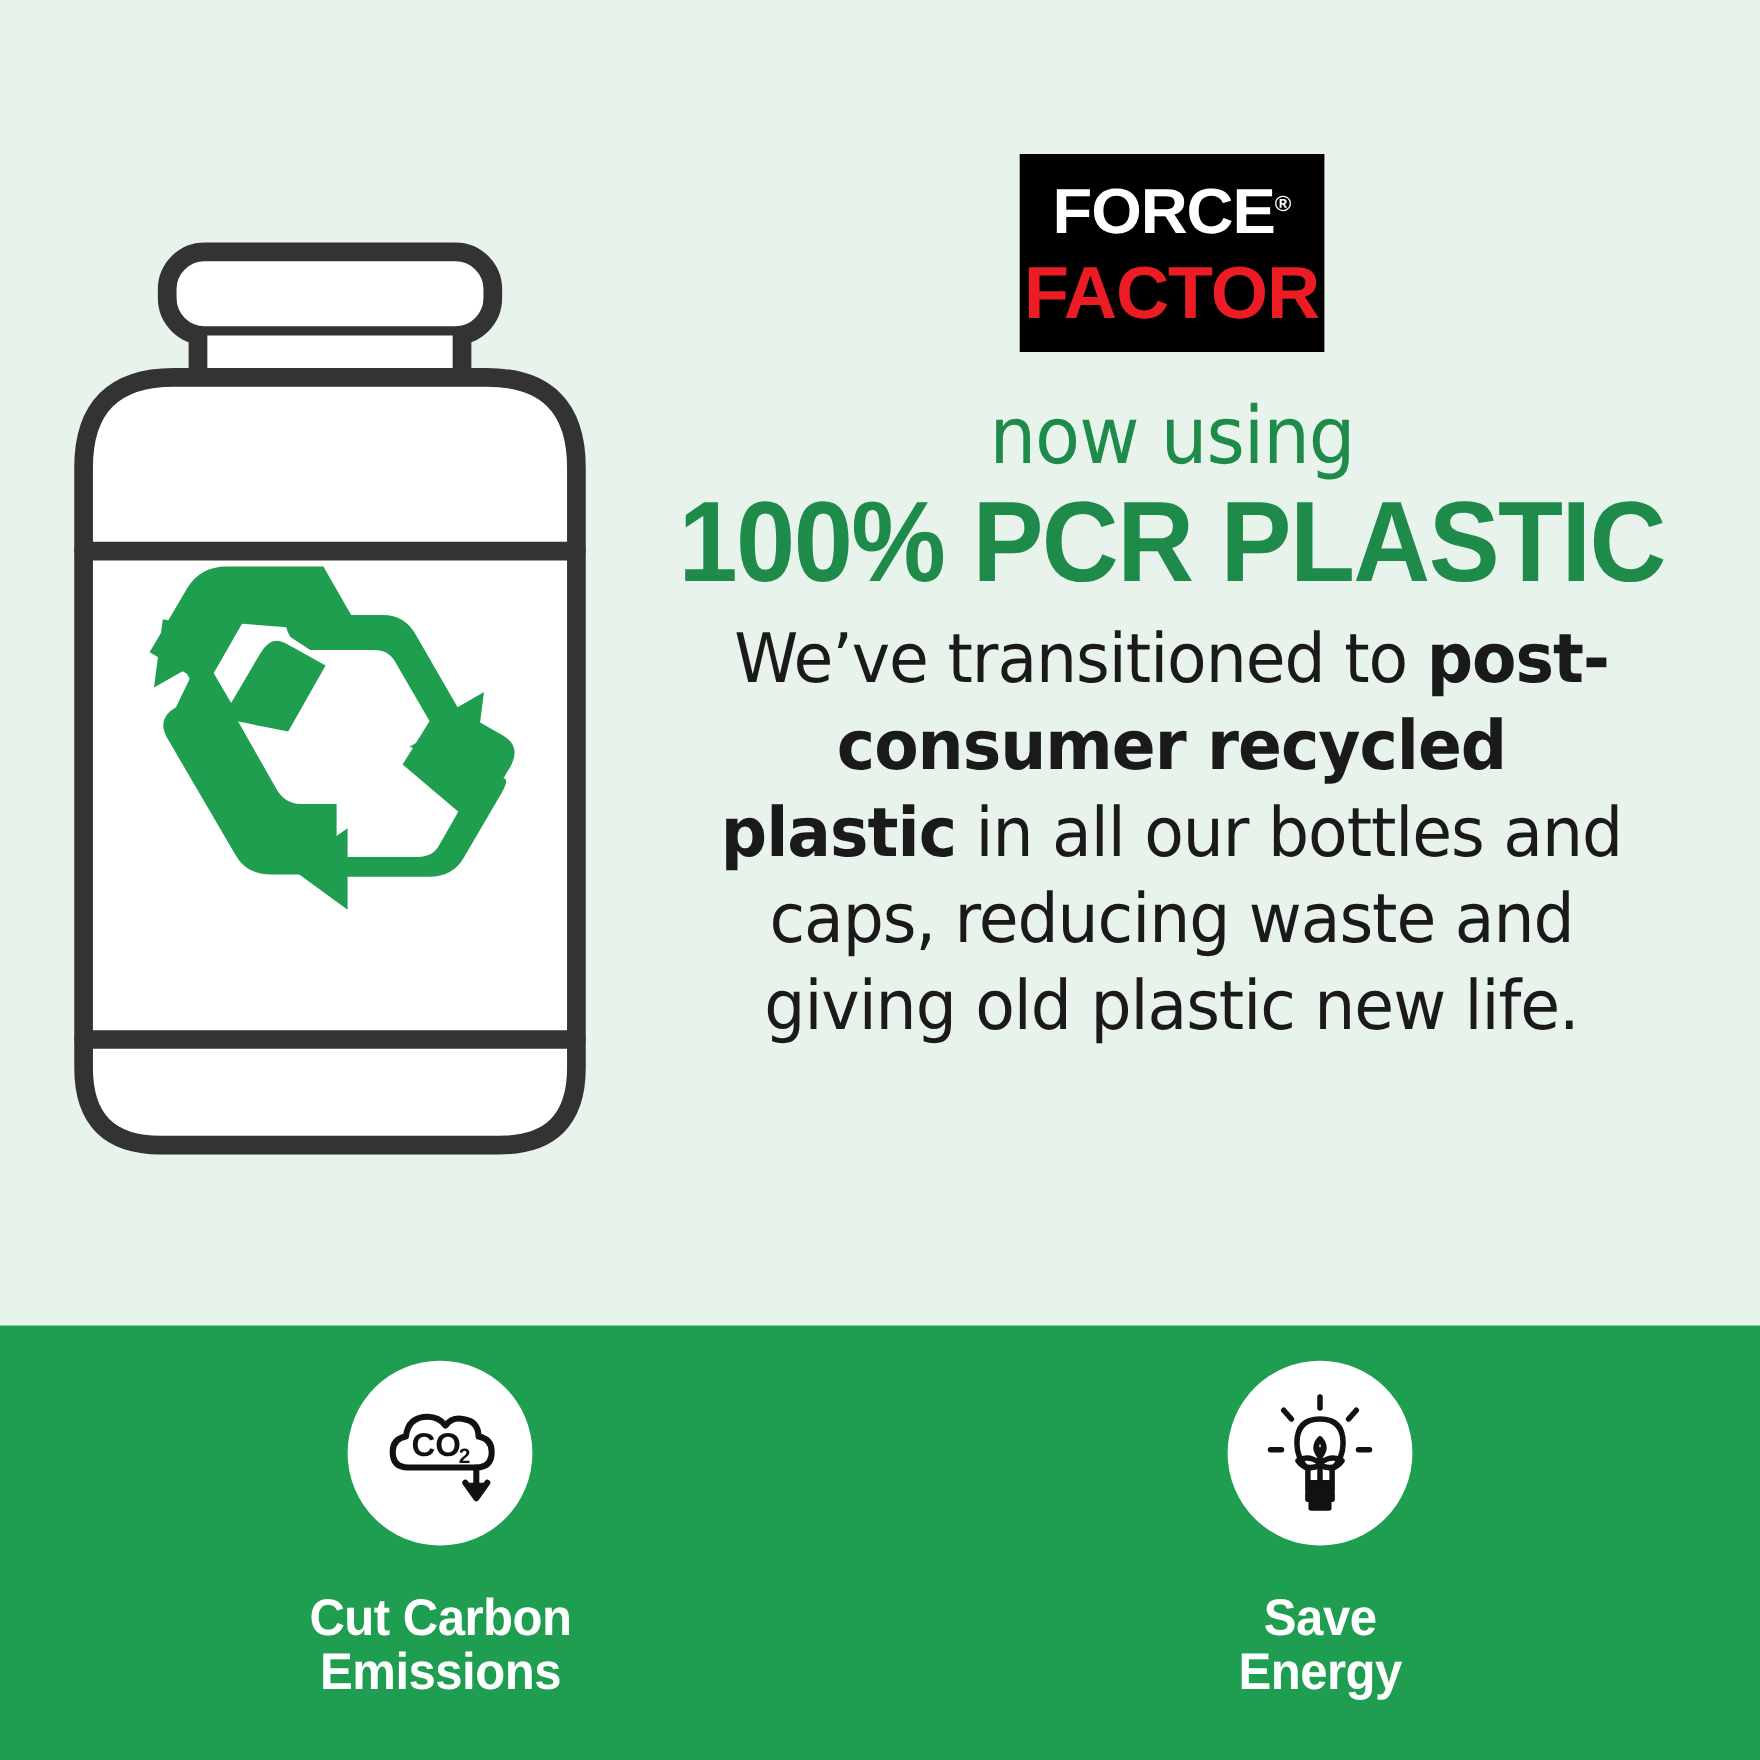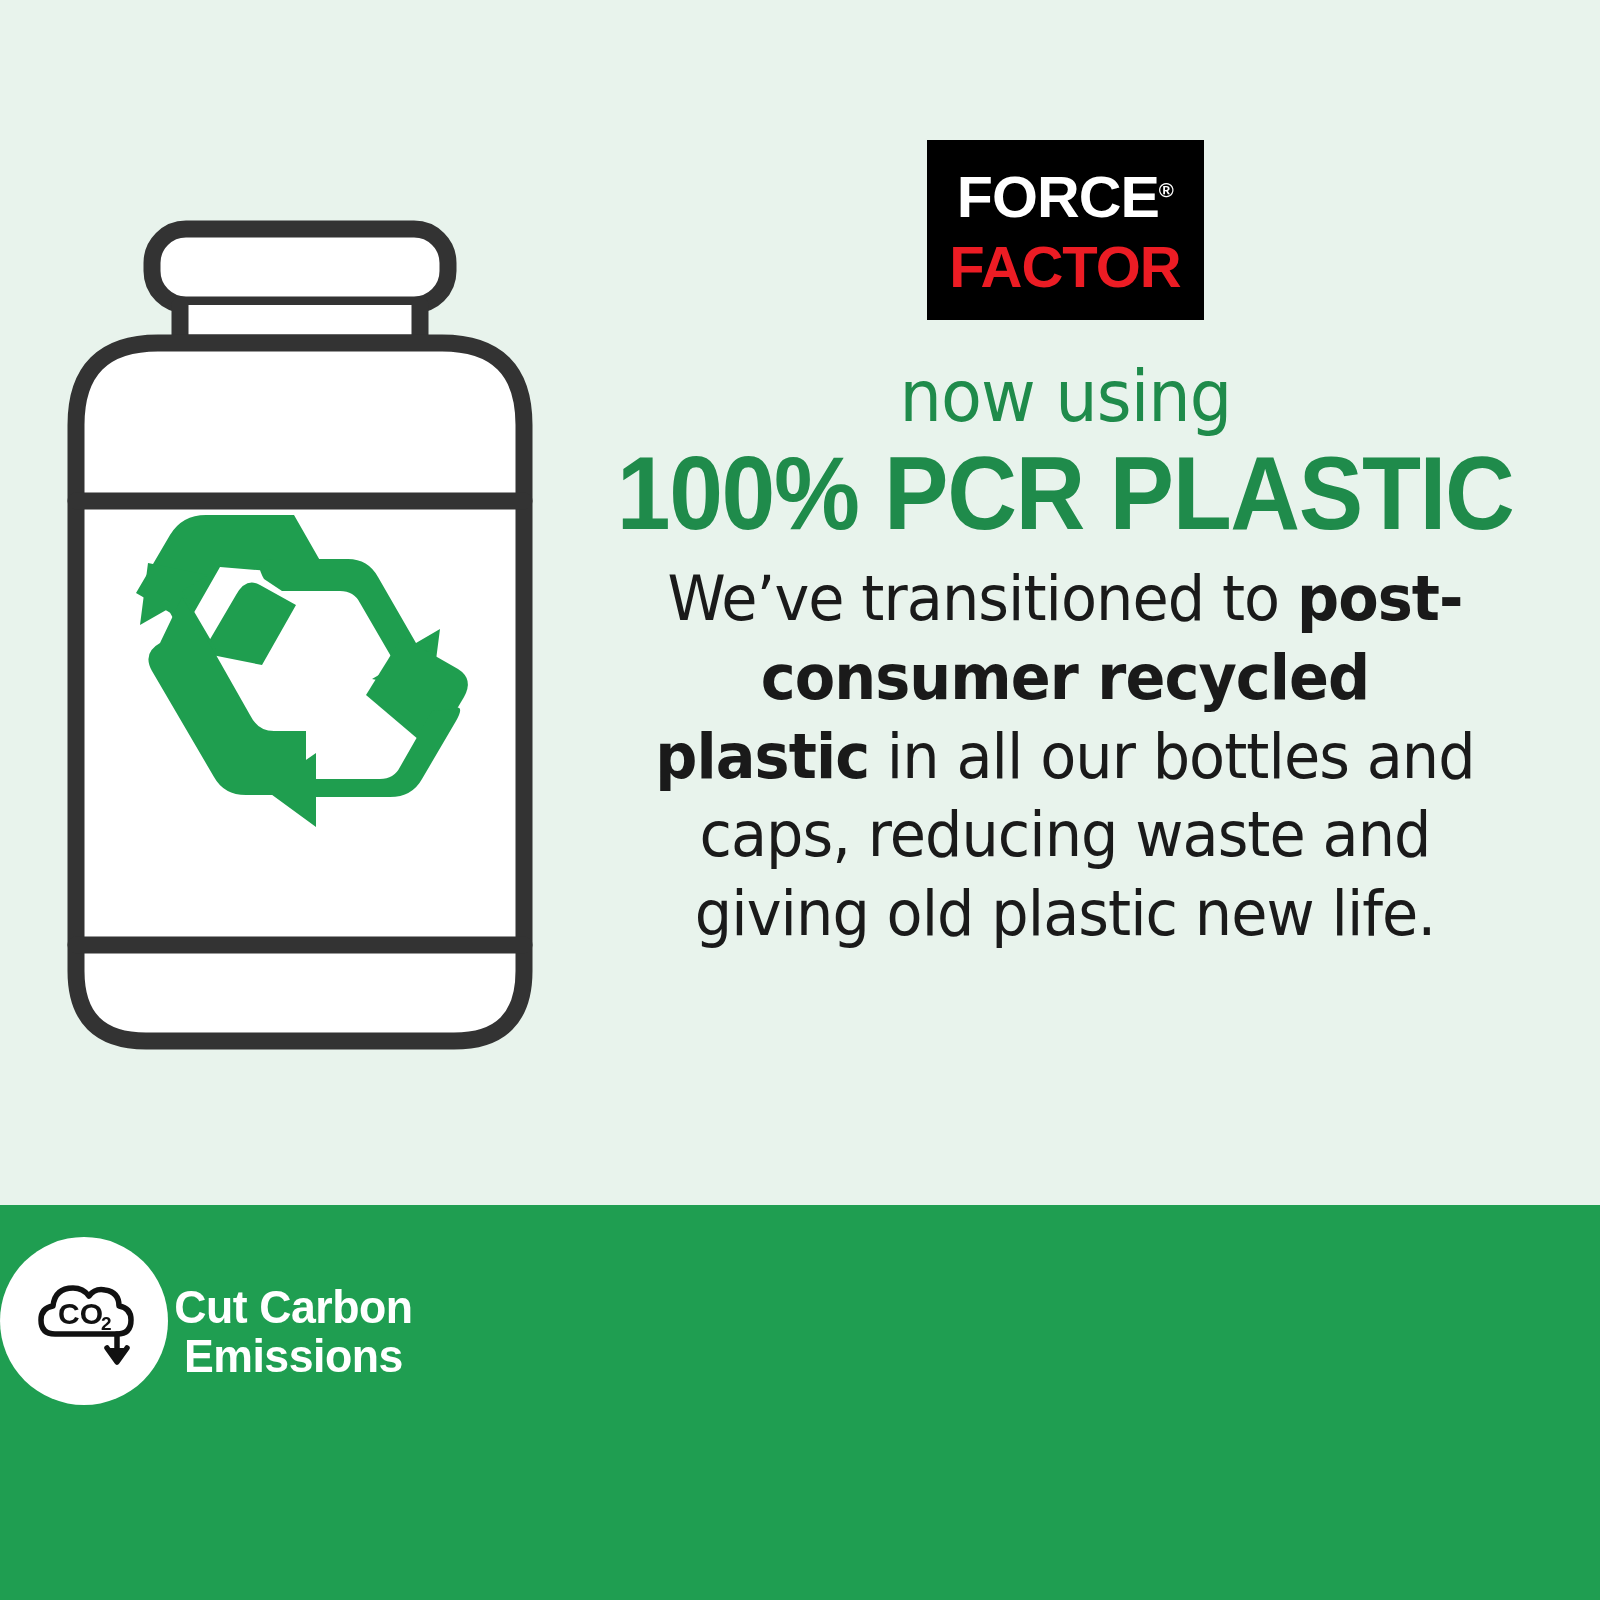--- a/index.html
+++ b/index.html
@@ -35,21 +35,21 @@
     display:flex; flex-direction:column; align-items:center; justify-content:center;
     padding-top:4px;
   }
   .logo-line1{
     color:#ffffff; font-weight:bold; font-size:58px; line-height:0.92;
     letter-spacing:-1px; font-family:"Liberation Sans", sans-serif;
     transform:scaleX(1.02); position:relative; white-space:nowrap;
   }
   .logo-reg{ font-size:20px; vertical-align:super; letter-spacing:0; }
   .logo-line2{
-    color:#ec1c24; font-weight:bold; font-size:58px; line-height:0.95;
+    color:#ec1c24; font-weight:bold; font-size:67px; line-height:0.95;
     letter-spacing:-1px; font-family:"Liberation Sans", sans-serif;
     white-space:nowrap; margin-top:16px;
   }
 
   
   #eyebrow{
     margin-top:40px;
     color:#1f8b4b; font-size:72px; line-height:1;
     font-family:"DejaVu Sans", sans-serif; font-weight:400;
     letter-spacing:-1px; transform:scaleX(0.93); transform-origin:center;
@@ -77,22 +77,22 @@
   
   #benefits-banner{
     position:absolute; left:0; top:1205px; width:1600px; height:395px;
     background:#1f9e51;
   }
   #benefits-row{
     position:absolute; left:0; top:0; width:1600px; height:395px;
     display:flex; align-items:flex-start;
   }
   .benefit-item{
-    flex:1 1 0; display:flex; flex-direction:row;
-    align-items:center; padding-top:32px;
+    flex:1 1 0; display:flex; flex-direction:column;
+    align-items:center; padding-top:32px;gap:20px;
   }
   .benefit-icon-circle{
     width:168px; height:168px; border-radius:50%; background:#ffffff;
     display:flex; align-items:center; justify-content:center;
     flex:0 0 auto;
   }
   .benefit-icon-circle svg{ display:block; }
   .benefit-label{
     margin-top:20px; color:#ffffff; font-weight:bold;
     font-size:47px; line-height:1.05; text-align:center;
@@ -178,16 +178,37 @@
           <text x="33" y="62" font-family="Liberation Sans, sans-serif" font-size="30" font-weight="bold" fill="#111111" stroke="none">CO</text>
           <text x="76" y="68" font-family="Liberation Sans, sans-serif" font-size="19" font-weight="bold" fill="#111111" stroke="none">2</text>
           <path d="M92 72 L92 88"></path>
           <path d="M82 86 L92 100 L102 86" fill="#111111" stroke="#111111"></path>
         </svg>
       </div>
       <div class="benefit-label">Cut Carbon
 Emissions</div>
     </div>
 
+    <div class="benefit-item">
+      <div class="benefit-icon-circle">
+        <svg width="118" height="118" viewBox="0 0 118 118" fill="none" stroke="#111111" stroke-width="5" stroke-linecap="round" stroke-linejoin="round">
+          <path d="M59 18 L59 8"></path>
+            <path d="M33 28 L26 20"></path>
+            <path d="M85 28 L92 20"></path>
+          <path d="M24 56 L14 56"></path>
+            <path d="M94 56 L104 56"></path>
+          <path d="M59 28 Q80 28 80 50 Q80 64 70 74 L70 86 L48 86 L48 74 Q38 64 38 50 Q38 28 59 28 Z"></path>
+          <path d="M59 86 L59 56"></path>
+          <path d="M59 46 Q66 54 59 62 Q52 54 59 46 Z"></path>
+          <path d="M59 68 Q48 60 39 66 Q46 76 59 70 Z"></path>
+          <path d="M59 68 Q70 60 79 66 Q72 76 59 70 Z"></path>
+          <rect x="48" y="88" width="22" height="5"></rect>
+          <rect x="48" y="96" width="22" height="5"></rect>
+          <rect x="51" y="104" width="16" height="5"></rect>
+        </svg>
+      </div>
+      <div class="benefit-label">Save
+Energy</div>
+    </div>
 
 
   </div>
 </div>
 
 </body></html>

